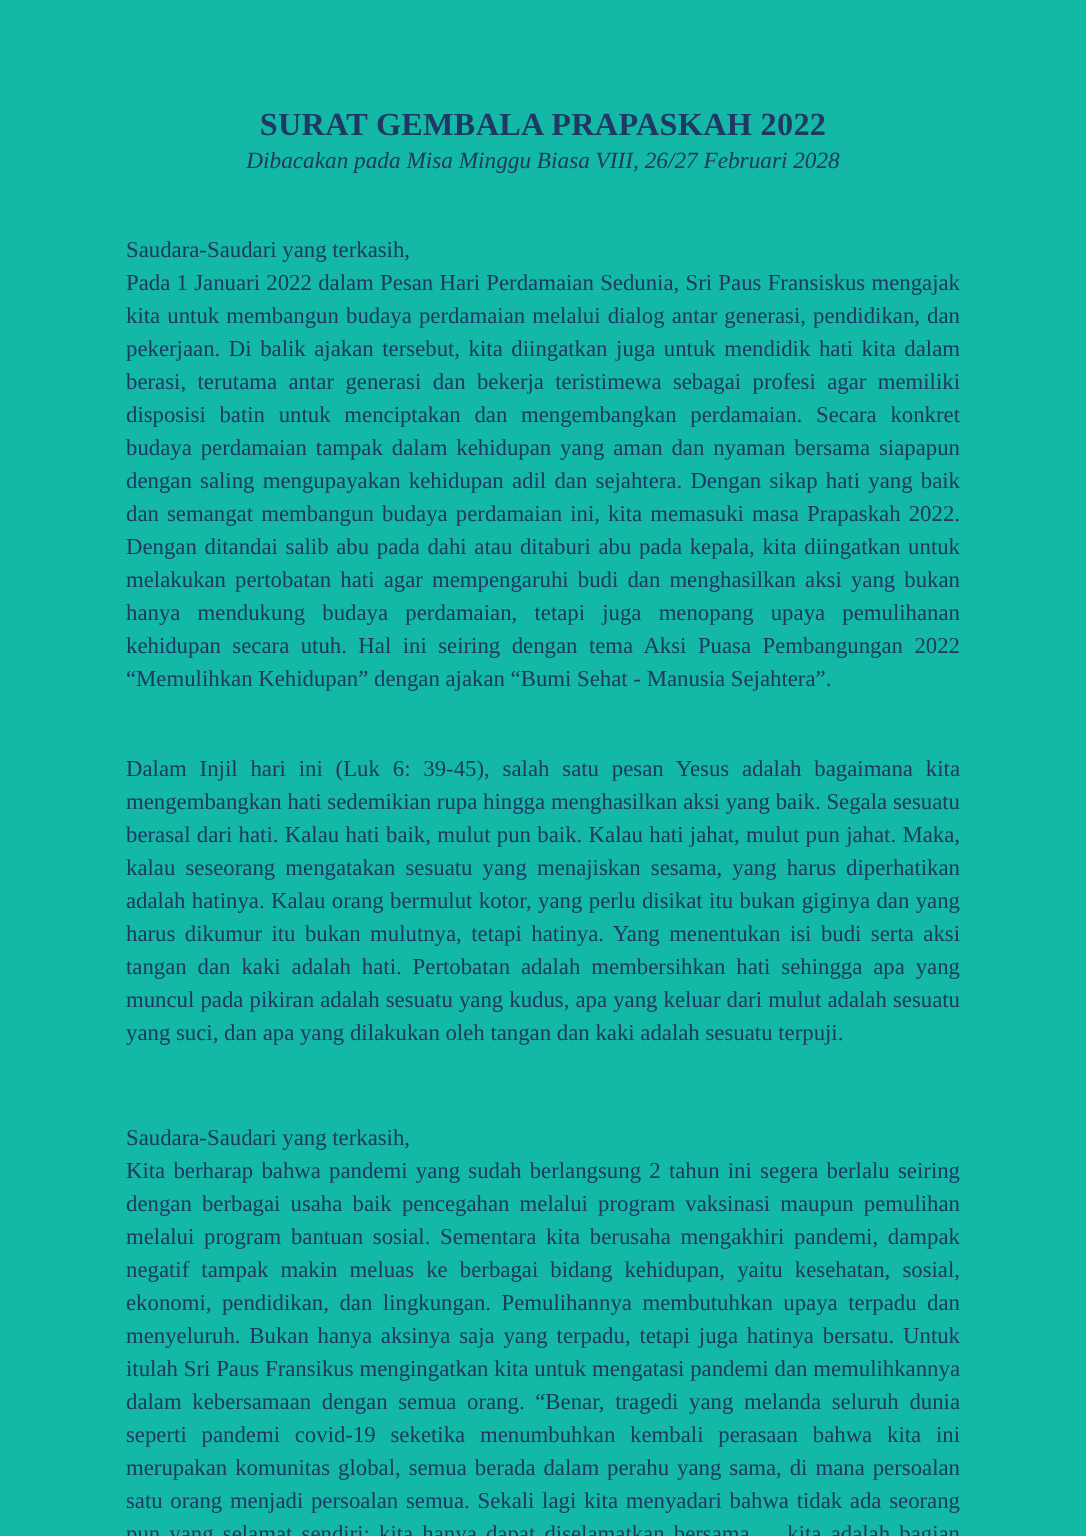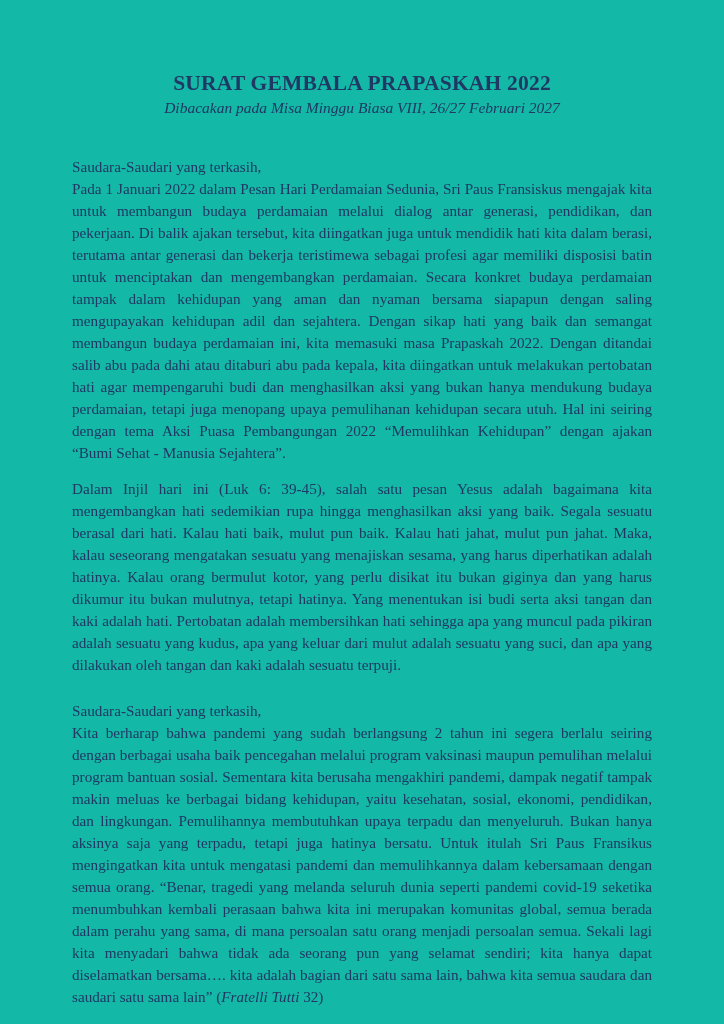--- a/index.html
+++ b/index.html
@@ -40,21 +40,21 @@
       font-size: 14.4px;
       line-height: 20px;
     }
     .bodytext {
       margin-top: 37px;
       font-size: 15.2px;
       line-height: 22px;
       text-align: justify;
     }
     .paragraph {
-      margin: 4px;
+      margin: 16px;
     }
     .paragraph p {
       margin: 0;
     }
     .gap-small {
       height: 6px;
     }
     .gap-large {
       height: 16px;
     }
@@ -66,21 +66,21 @@
     }
   </style>
 </head>
 <body>
 
 <div class="page">
   <div class="content">
 
     <div class="title">SURAT GEMBALA PRAPASKAH 2022</div>
 
-    <div class="subtitle">Dibacakan pada Misa Minggu Biasa VIII, 26/27 Februari 2027</div>
+    <div class="subtitle">Dibacakan pada Misa Minggu Biasa VIII, 26/27 Februari 2028</div>
 
 
     <div class="bodytext">
 
       <div class="paragraph">
         <span class="salutation">Saudara-Saudari yang terkasih,</span>
         <p>Pada 1 Januari 2022 dalam Pesan Hari Perdamaian Sedunia, Sri Paus Fransiskus mengajak kita untuk membangun budaya perdamaian melalui dialog antar generasi, pendidikan, dan pekerjaan. Di balik ajakan tersebut, kita diingatkan juga untuk mendidik hati kita dalam berasi, terutama antar generasi dan bekerja teristimewa sebagai profesi agar memiliki disposisi batin untuk menciptakan dan mengembangkan perdamaian. Secara konkret budaya perdamaian tampak dalam kehidupan yang aman dan nyaman bersama siapapun dengan saling mengupayakan kehidupan adil dan sejahtera. Dengan sikap hati yang baik dan semangat membangun budaya perdamaian ini, kita memasuki masa Prapaskah 2022. Dengan ditandai salib abu pada dahi atau ditaburi abu pada kepala, kita diingatkan untuk melakukan pertobatan hati agar mempengaruhi budi dan menghasilkan aksi yang bukan hanya mendukung budaya perdamaian, tetapi juga menopang upaya pemulihanan kehidupan secara utuh. Hal ini seiring dengan tema Aksi Puasa Pembangungan 2022 “Memulihkan Kehidupan” dengan ajakan “Bumi Sehat - Manusia Sejahtera”.</p>
       </div>
 
       <div class="gap-small"></div>

